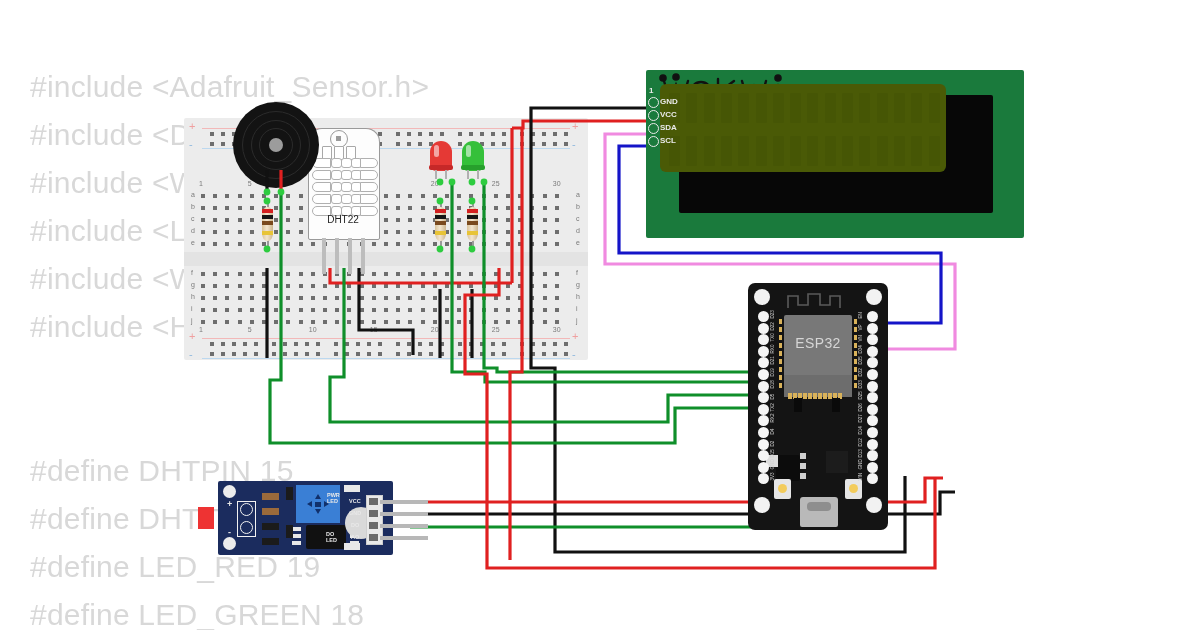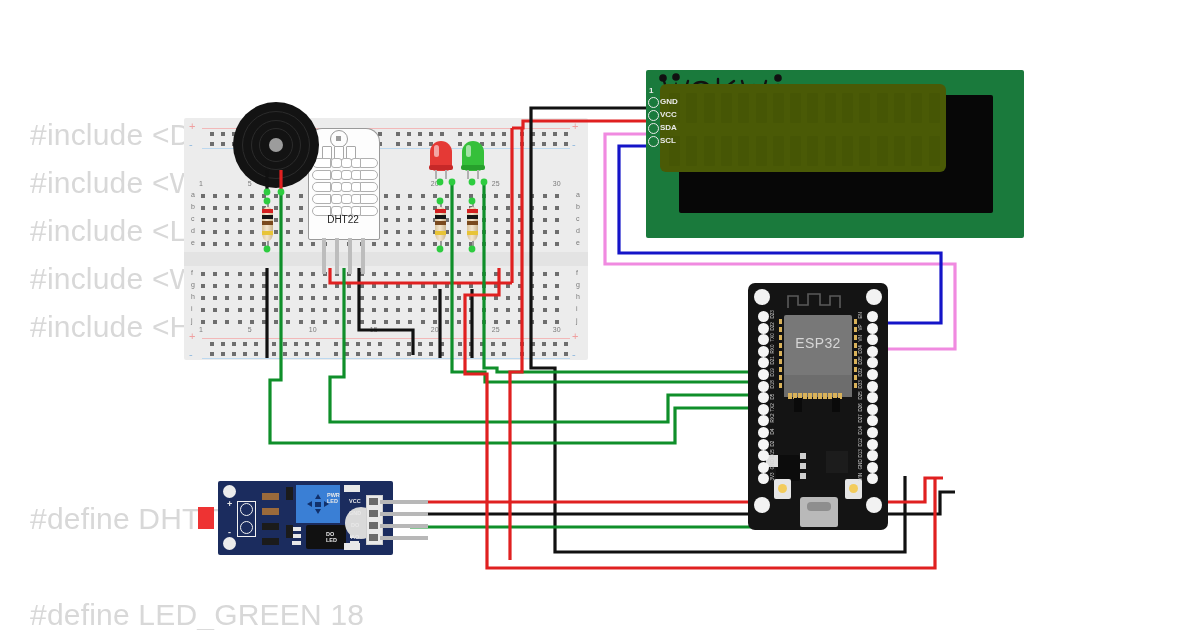--- a/index.html
+++ b/index.html
@@ -119,26 +119,29 @@
   
   svg.wires{position:absolute;left:0;top:0;width:1200px;height:630px;z-index:9;pointer-events:none;}
   svg.wires-top{z-index:15;}
 </style>
 </head>
 <body>
 
 <div id="stage">
 
   <div class="code-layer">
+    <div class="code-line" style="top:70px">#include &lt;Adafruit_Sensor.h&gt;</div>
     <div class="code-line" style="top:118px">#include &lt;DHT.h&gt;</div>
     <div class="code-line" style="top:166px">#include &lt;Wire.h&gt;</div>
     <div class="code-line" style="top:214px">#include &lt;LiquidCrystal_I2C.h&gt;</div>
     <div class="code-line" style="top:262px">#include &lt;WiFi.h&gt;</div>
     <div class="code-line" style="top:310px">#include &lt;HTTPClient.h&gt;</div>
+    <div class="code-line" style="top:454px">#define DHTPIN 15</div>
     <div class="code-line" style="top:502px">#define DHTTYPE DHT22</div>
+    <div class="code-line" style="top:550px">#define LED_RED 19</div>
     <div class="code-line" style="top:598px">#define LED_GREEN 18</div>
   </div>
 
   <div class="part" id="breadboard">
     <div class="bb-body"></div>
     <div id="bb-grid">
         <div class="bb-plus" style="left:5px;top:4px">+</div>
         <div class="bb-plus" style="left:388px;top:4px">+</div>
         <div class="bb-minus" style="left:5px;top:22px">-</div>
         <div class="bb-minus" style="left:388px;top:22px">-</div>

